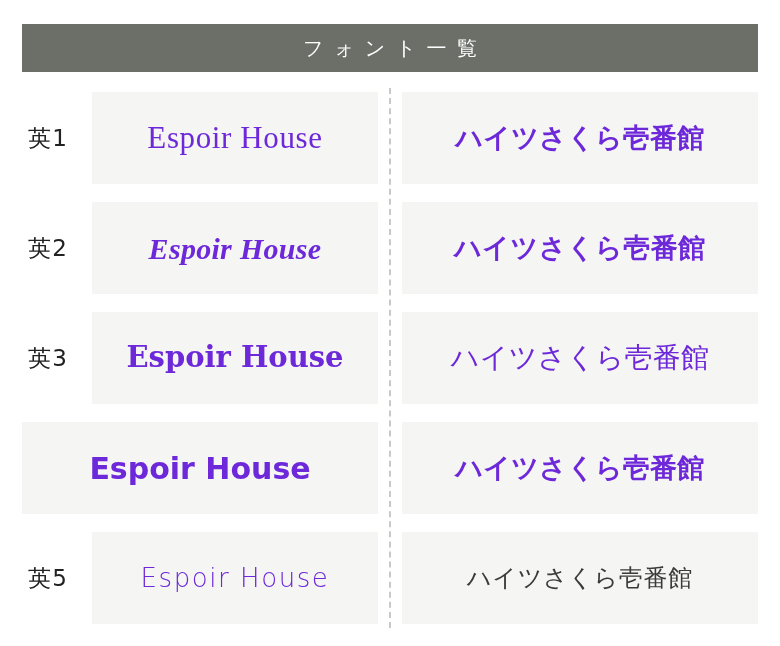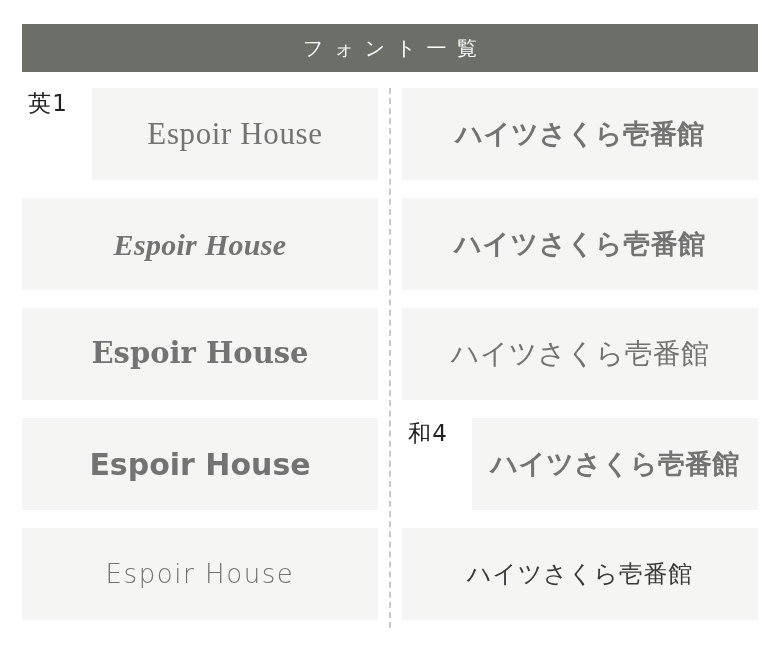--- a/index.html
+++ b/index.html
@@ -67,20 +67,21 @@
   .divider-line {
     width: 0;
     height: 540px;
     border-left: 2px dashed #c9c9c9;
   }
 
   .row {
     height: 102px;
     margin-bottom: 10px;
     display: flex;
+    align-items: center;
   }
   .row:last-child {
     margin-bottom: 0;
   }
 
   .row-label {
     width: 70px;
     flex: 0 0 70px;
     font-size: 23px;
     color: #222222;
@@ -94,21 +95,21 @@
   .sample {
     flex: 1 1 auto;
     height: 92px;
     background: #f5f5f3;
     display: flex;
     align-items: center;
     justify-content: center;
     overflow: hidden;
     text-align: center;
     line-height: 1.1;
-    color: #737373;
+    color: #6d28d9;
   }
 
   
   .en1 {
     font-family: "Liberation Serif", "DejaVu Serif", serif;
     font-size: 31px;
     font-weight: 400;
     letter-spacing: 0.02em;
   }
   .en2 {
@@ -182,32 +183,35 @@
   <div class="columns">
 
     <div class="col">
 
       <div class="row">
         <div class="row-label">英1</div>
         <div class="sample en1">Espoir House</div>
       </div>
 
       <div class="row">
+        <div class="row-label">英2</div>
         <div class="sample en2">Espoir House</div>
       </div>
 
       <div class="row">
+        <div class="row-label">英3</div>
         <div class="sample en3">Espoir House</div>
       </div>
 
       <div class="row">
         <div class="sample en4">Espoir House</div>
       </div>
 
       <div class="row">
+        <div class="row-label">英5</div>
         <div class="sample en5">Espoir House</div>
       </div>
 
     </div>
 
     <div class="divider">
       <div class="divider-line"></div>
     </div>
 
     <div class="col">
@@ -218,21 +222,20 @@
 
       <div class="row">
         <div class="sample ja2">ハイツさくら壱番館</div>
       </div>
 
       <div class="row">
         <div class="sample ja3">ハイツさくら壱番館</div>
       </div>
 
       <div class="row">
-        <div class="row-label">和4</div>
         <div class="sample ja4">ハイツさくら壱番館</div>
       </div>
 
       <div class="row">
         <div class="sample ja5">ハイツさくら壱番館</div>
       </div>
 
     </div>
 
   </div>

